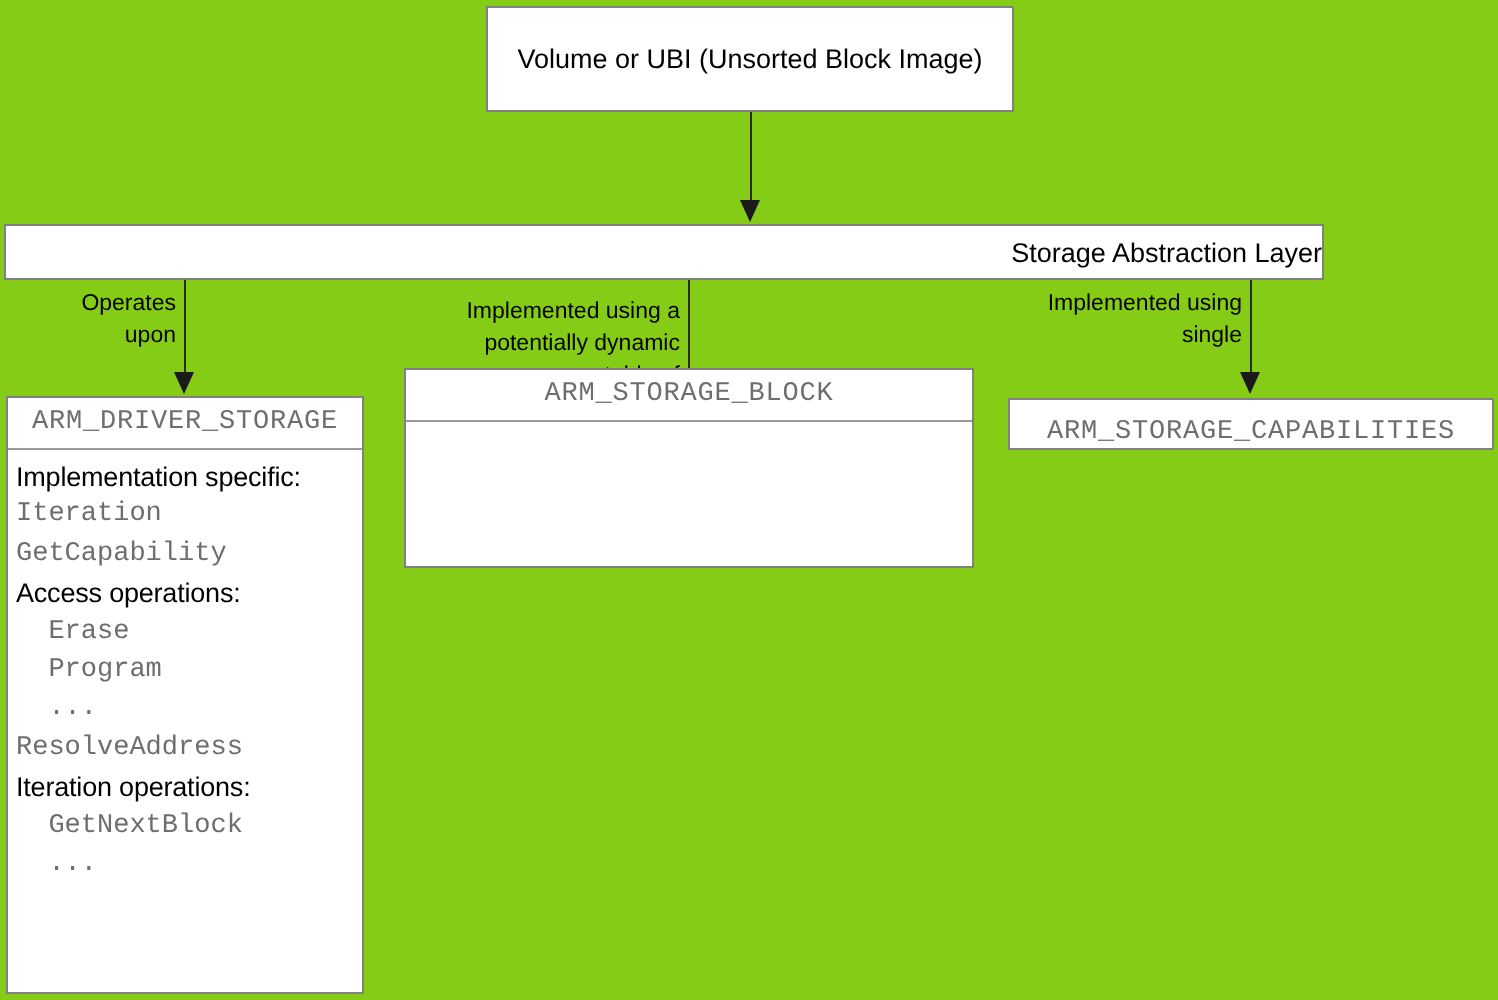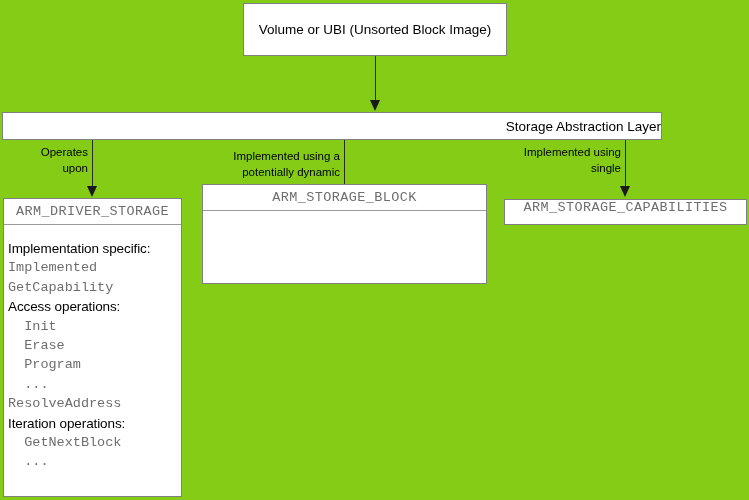--- a/index.html
+++ b/index.html
@@ -76,33 +76,32 @@
     top: 184px;
     width: 285px;
     height: 100px;
   }
   #caps-box {
     left: 504px;
     top: 199px;
     width: 243px;
     height: 26px;
     display: flex;
-    align-items: flex-start;
+    align-items: flex-end;
     justify-content: center;
   }
   .header-cell {
     height: 25px;
     display: flex;
     align-items: center;
     justify-content: center;
     border-bottom: 1px solid #9a9a9a;
   }
   .body-cell {
     padding: 5px 0 0 5px;
-    margin-top: 10px;
   }
   .item {
     font-family: "Liberation Mono", monospace;
     color: #6e6e6e;
     font-size: 13.5px;
     line-height: 19.4px;
     white-space: pre;
   }
   .item.label {
     font-family: "Liberation Sans", sans-serif;
@@ -167,24 +166,23 @@
   <div class="arrowhead" style="left:620px; top:186px;"></div>
   <div class="edge-label" style="left:505px; top:144px; width:116px;">Implemented using
 single</div>
 
   <div class="box" id="driver-box">
     <div class="header-cell">
       <span class="box-title">ARM_DRIVER_STORAGE</span>
     </div>
     <div class="body-cell">
       <div class="item label">Implementation specific:</div>
-      <div class="item">Implemented</div>
+      <div class="item">Iteration</div>
       <div class="item">GetCapability</div>
       <div class="item label">Access operations:</div>
-      <div class="item">  Init</div>
       <div class="item">  Erase</div>
       <div class="item">  Program</div>
       <div class="item">  ...</div>
       <div class="item">ResolveAddress</div>
       <div class="item label">Iteration operations:</div>
       <div class="item">  GetNextBlock</div>
       <div class="item">  ...</div>
     </div>
   </div>
 

